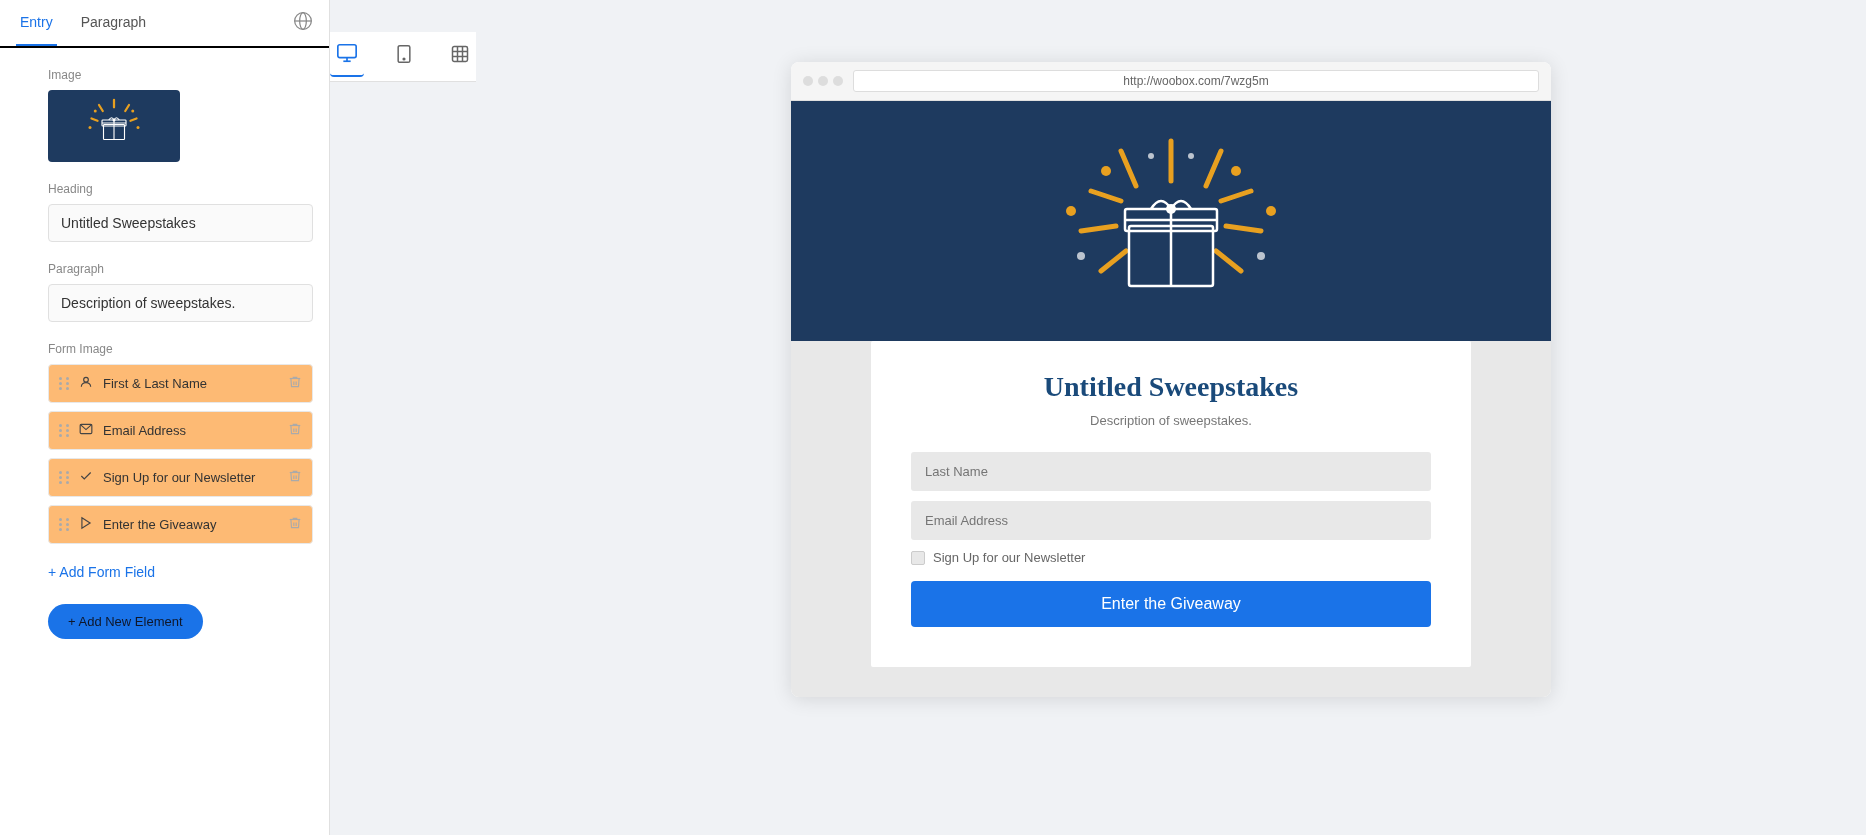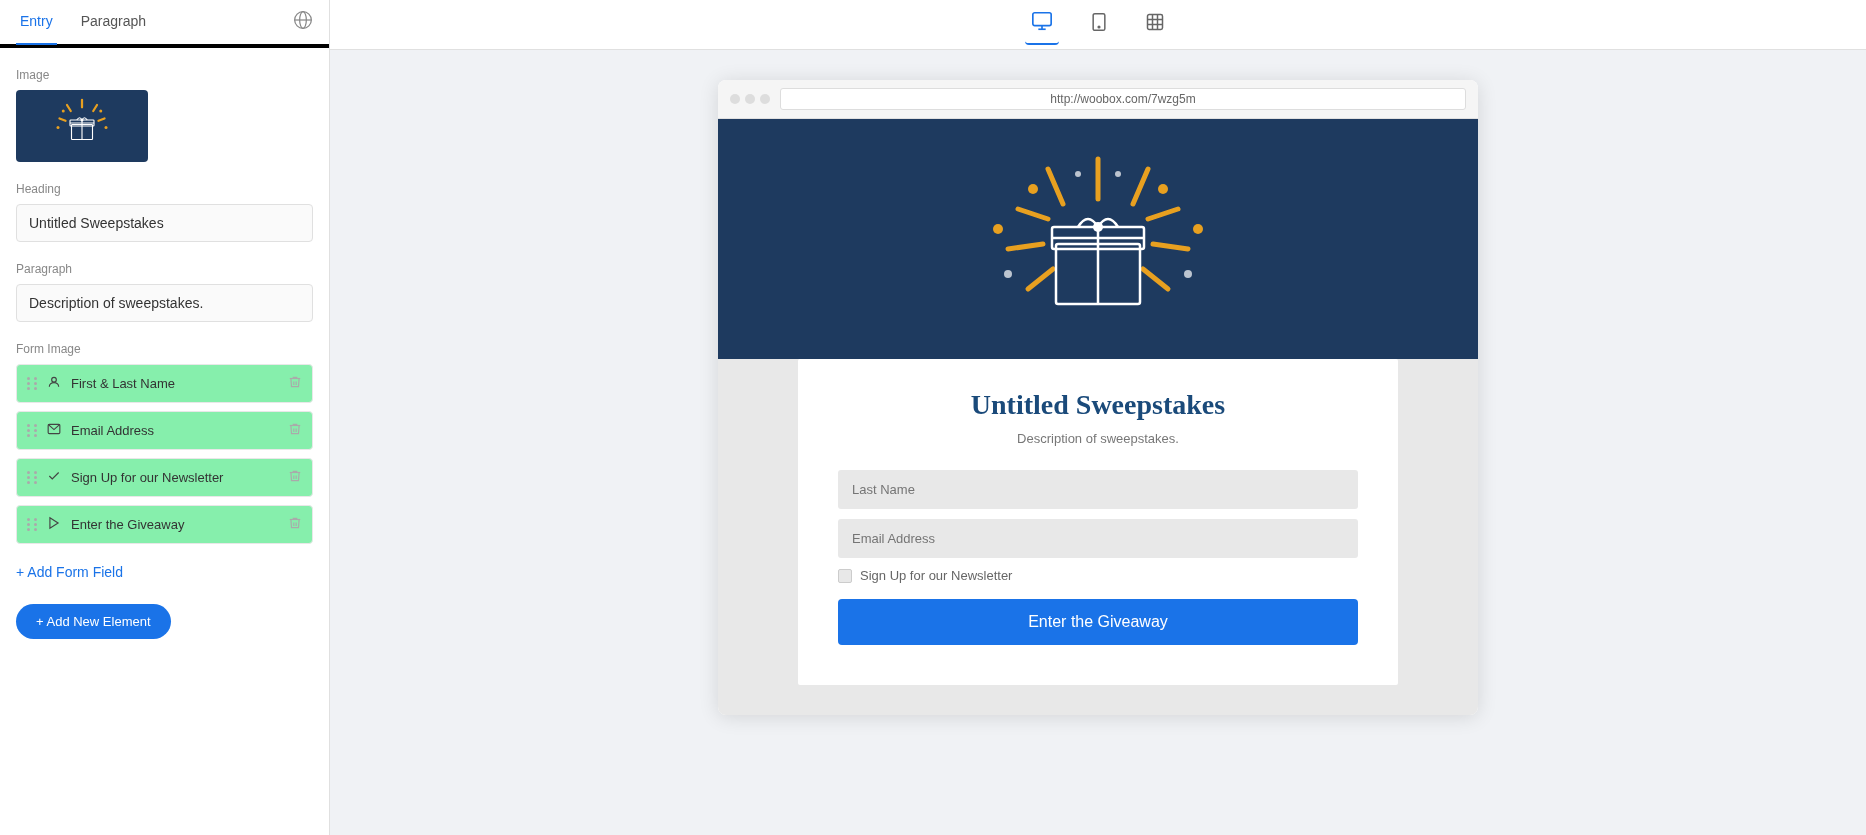--- a/index.html
+++ b/index.html
@@ -14,21 +14,21 @@
       display: flex;
       flex-direction: column;
       height: 100%;
       overflow-y: auto;
     }
 
     .tabs-bar {
       display: flex;
       align-items: center;
       padding: 0 16px;
-      border-bottom: 4px solid #000000;
+      border-bottom: 2px solid #000000;
       background: #fff;
       height: 48px;
     }
     .tab-item {
       padding: 14px 4px;
       margin-right: 20px;
       font-size: 14px;
       font-weight: 500;
       cursor: pointer;
       color: #555;
@@ -40,20 +40,21 @@
     }
     .tab-globe-icon {
       margin-left: auto;
       color: #888;
       font-size: 18px;
     }
 
     .panel-content {
       padding: 20px 16px;
       flex: 1;
+      margin-left: 32px;
     }
 
     .section-label {
       font-size: 12px;
       color: #888;
       margin-bottom: 8px;
       font-weight: 400;
     }
 
     .image-preview-container {
@@ -87,21 +88,21 @@
       color: #333;
       background: #fafafa;
       outline: none;
     }
 
     .form-fields-section { margin-bottom: 16px; }
     .form-field-item {
       display: flex;
       align-items: center;
       margin-bottom: 8px;
-      background: #86efac;
+      background: #fdba74;
       border: 1px solid #e8e8e8;
       border-radius: 4px;
       padding: 10px 10px;
       gap: 8px;
       cursor: grab;
     }
     .drag-dots {
       display: grid;
       grid-template-columns: 1fr 1fr;
       gap: 2px;
@@ -136,39 +137,40 @@
       gap: 6px;
       color: #1a73e8;
       font-size: 14px;
       cursor: pointer;
       padding: 4px 0;
       margin-bottom: 20px;
     }
 
     .add-element-btn {
       background: #1a73e8;
-      color: #ffffff;
+      color: #0f172a;
       border: none;
       border-radius: 20px;
       padding: 10px 20px;
       font-size: 13px;
       cursor: pointer;
       display: flex;
       align-items: flex-start;
       gap: 6px;
       margin: 0 0 20px 0;
       width: fit-content;
     }
 
     
     .main-area {
       flex: 1;
       display: flex;
-      flex-direction: column;
+      flex-direction: row;
       background: #f0f2f5;
+      margin-top: 32px;
     }
 
     .top-toolbar {
       background: #fff;
       border-bottom: 1px solid #e0e0e0;
       display: flex;
       align-items: center;
       justify-content: center;
       height: 50px;
       gap: 24px;

